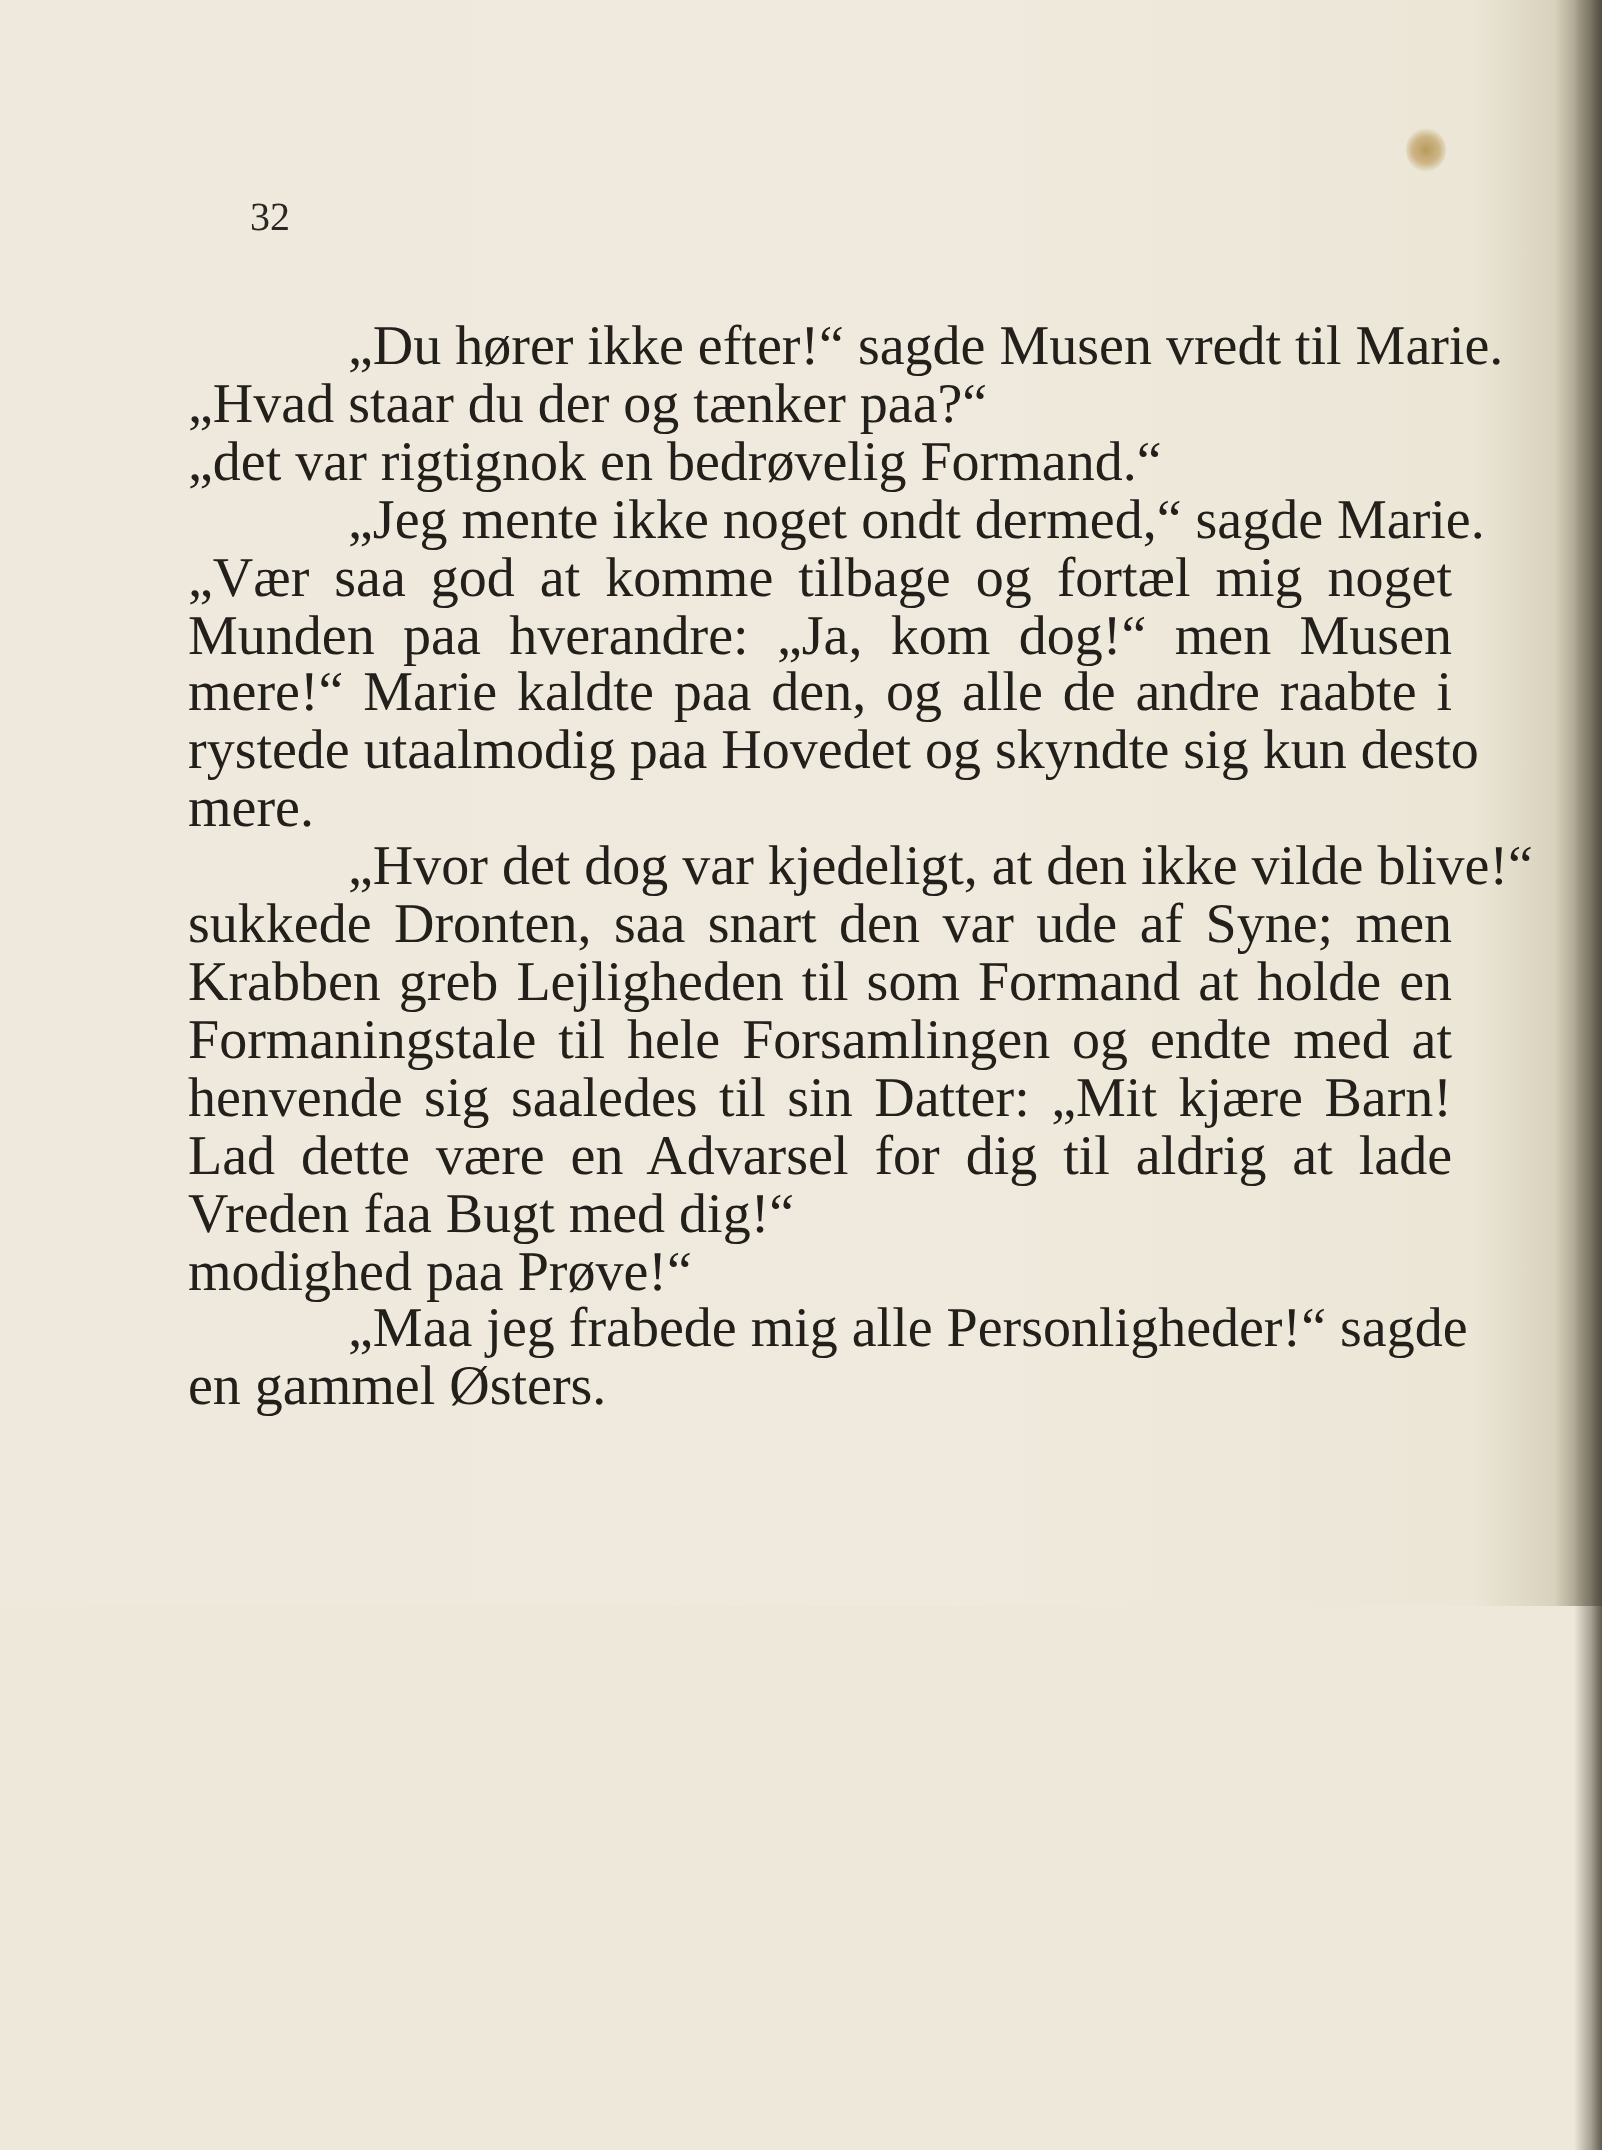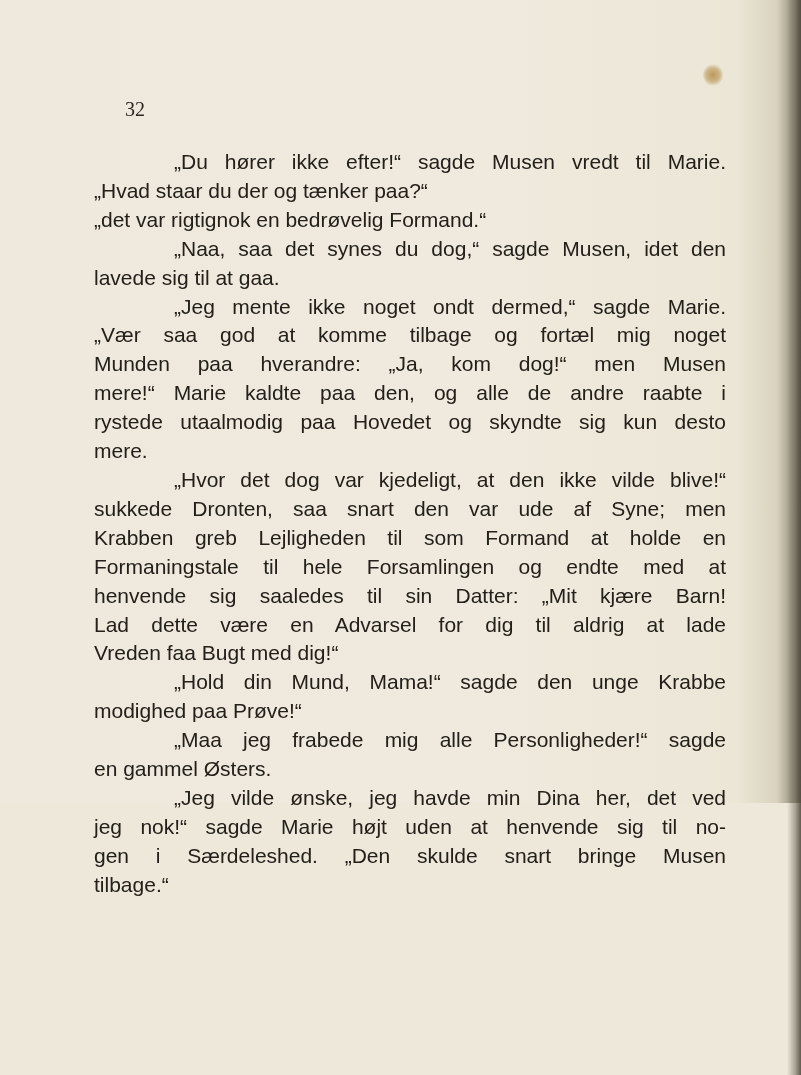--- a/index.html
+++ b/index.html
@@ -28,24 +28,24 @@
   }
   .page-num {
     position: absolute; left: 0; top: 0;
     font-family: "Liberation Serif", serif; font-size: 20px;
   }
   .running-title {
     position: absolute; left: 130px; top: 1px;
     font-size: 15.5px; letter-spacing: 0.6px;
   }
   .body-text {
-    position: absolute; top: 148px; left: 134px; width: 592px;
+    position: absolute; top: 160px; left: 134px; width: 592px;
     color: #23201c;
-    font-family: Liberation Sans, sans-serif;
-    font-size: 21px;
+    font-family: Liberation Serif, serif;
+    font-size: 28px;
     line-height: 28.9px;
   }
   .para { margin: 0; text-align: justify; text-align-last: left; }
   .para.indent { text-indent: 40px; }
   .line { display: block; white-space: nowrap; }
   .line.just { text-align: justify; text-align-last: justify; }
 </style>
 </head>
 <body>
 
@@ -59,48 +59,37 @@
 
   <div class="body-text">
     <p class="para indent">
       <span class="line just">„Du hører ikke efter!“ sagde Musen vredt til Marie.</span>
       <span class="line" style="text-indent:-40px">„Hvad staar du der og tænker paa?“</span>
     </p>
     <p class="para indent">
       <span class="line" style="text-indent:-40px">„det var rigtignok en bedrøvelig Formand.“</span>
     </p>
     <p class="para indent">
-      <span class="line just">„Naa, saa det synes du dog,“ sagde Musen, idet den</span>
-      <span class="line" style="text-indent:-40px">lavede sig til at gaa.</span>
-    </p>
-    <p class="para indent">
       <span class="line just">„Jeg mente ikke noget ondt dermed,“ sagde Marie.</span>
       <span class="line just" style="text-indent:-40px">„Vær saa god at komme tilbage og fortæl mig noget</span>
       <span class="line just" style="text-indent:-40px">Munden paa hverandre: „Ja, kom dog!“ men Musen</span>
       <span class="line just" style="text-indent:-40px">mere!“ Marie kaldte paa den, og alle de andre raabte i</span>
       <span class="line just" style="text-indent:-40px">rystede utaalmodig paa Hovedet og skyndte sig kun desto</span>
       <span class="line" style="text-indent:-40px">mere.</span>
     </p>
     <p class="para indent">
       <span class="line just">„Hvor det dog var kjedeligt, at den ikke vilde blive!“</span>
       <span class="line just" style="text-indent:-40px">sukkede Dronten, saa snart den var ude af Syne; men</span>
       <span class="line just" style="text-indent:-40px">Krabben greb Lejligheden til som Formand at holde en</span>
       <span class="line just" style="text-indent:-40px">Formaningstale til hele Forsamlingen og endte med at</span>
       <span class="line just" style="text-indent:-40px">henvende sig saaledes til sin Datter: „Mit kjære Barn!</span>
       <span class="line just" style="text-indent:-40px">Lad dette være en Advarsel for dig til aldrig at lade</span>
       <span class="line" style="text-indent:-40px">Vreden faa Bugt med dig!“</span>
     </p>
     <p class="para indent">
-      <span class="line just">„Hold din Mund, Mama!“ sagde den unge Krabbe</span>
       <span class="line" style="text-indent:-40px">modighed paa Prøve!“</span>
     </p>
     <p class="para indent">
       <span class="line just">„Maa jeg frabede mig alle Personligheder!“ sagde</span>
       <span class="line" style="text-indent:-40px">en gammel Østers.</span>
     </p>
-    <p class="para indent">
-      <span class="line just">„Jeg vilde ønske, jeg havde min Dina her, det ved</span>
-      <span class="line just" style="text-indent:-40px">jeg nok!“ sagde Marie højt uden at henvende sig til no-</span>
-      <span class="line just" style="text-indent:-40px">gen i Særdeleshed. „Den skulde snart bringe Musen</span>
-      <span class="line" style="text-indent:-40px">tilbage.“</span>
-    </p>
   </div>
 </div>
 
 </body></html>

